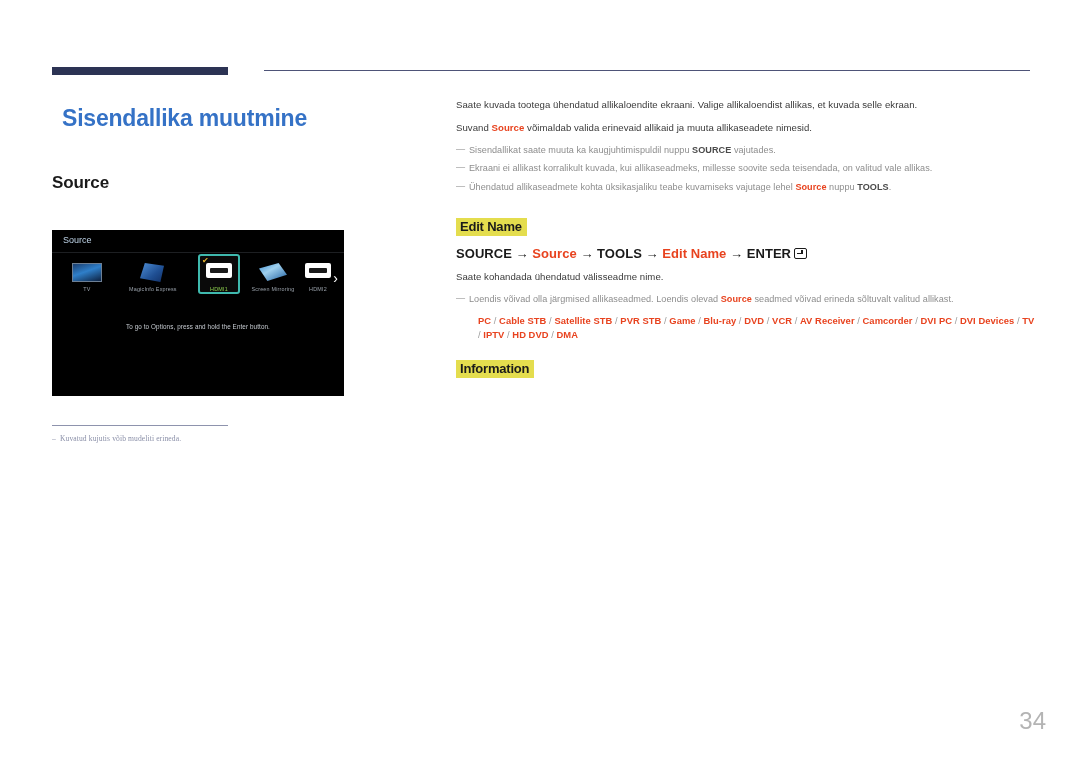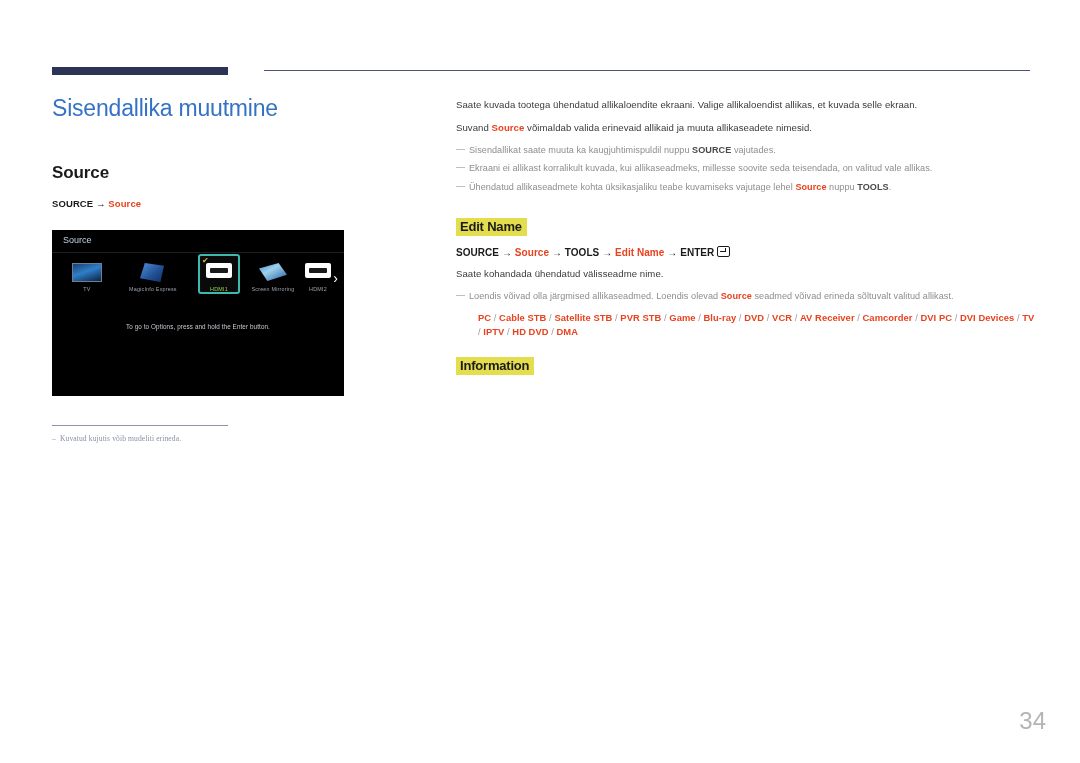--- a/index.html
+++ b/index.html
@@ -36,24 +36,24 @@
   }
 
   
   .left-col {
     position: absolute;
     left: 52px; top: 95px;
     width: 360px;
   }
   .page-title {
     font-size: 23px;
-    font-weight: normal;
+    font-weight: bold;
     color: #3572c6;
     letter-spacing: -0.2px;
-    margin: 0;
+    margin: 10px;
     line-height: 1.2;
   }
   .section-heading {
     font-size: 17px;
     font-weight: bold;
     color: #1a1a1a;
     margin: 40px 0 0 0;
     letter-spacing: -0.1px;
   }
   .nav-path {
@@ -229,21 +229,21 @@
     display: inline-block;
     background: #e4dd4e;
     color: #1a1a1a;
     font-size: 13px;
     font-weight: bold;
     padding: 1px 5px 2px 4px;
     margin: 18px 0 0 0;
     letter-spacing: -0.2px;
   }
   .crumb {
-    font-size: 10px;
+    font-size: 13px;
     font-weight: bold;
     color: #1a1a1a;
     margin: 10px 0 9px 0;
     letter-spacing: 0.05px;
   }
   .crumb .accent { color: #e8431f; }
   .crumb .arrow { font-weight: normal; }
   .enter-ico {
     display: inline-block;
     width: 11px; height: 9px;
@@ -291,25 +291,20 @@
 <body>
 
 <div class="header-rules">
   <div class="rule-thick"></div>
   <div class="rule-thin"></div>
 </div>
 
 <div class="left-col">
   <h1 class="page-title">Sisendallika muutmine</h1>
   <h2 class="section-heading">Source</h2>
-  <div class="nav-path">
-    <span>SOURCE</span>
-    <span class="arrow">→</span>
-    <span class="accent">Source</span>
-  </div>
 </div>
 
 <div class="tv-mock">
   <div class="tv-titlebar">
     <div class="tv-title">Source</div>
   </div>
 
   <div class="tv-strip">
 
     <div class="sel-box"></div>

